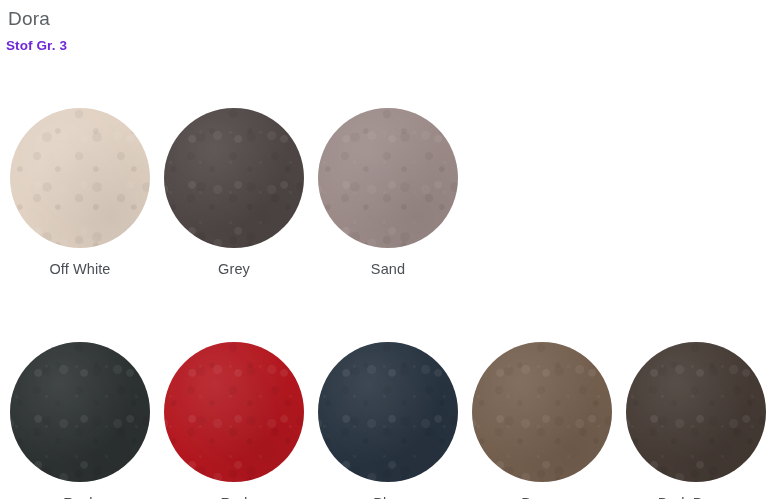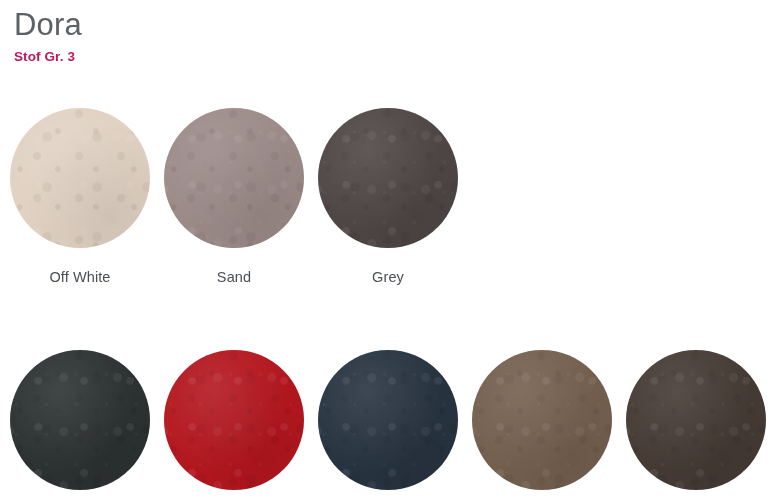--- a/index.html
+++ b/index.html
@@ -23,35 +23,35 @@
   }
 
   
   .header {
     position: absolute;
     left: 6px;
     top: 2px;
     width: 400px;
   }
   .title {
-    font-size: 31px;
+    font-size: 19px;
     font-weight: 400;
     color: #5c6166;
     letter-spacing: 0.2px;
     line-height: 30px;
-    margin: 8px;
+    margin: 2px;
     font-family: "Liberation Sans", sans-serif;
   }
   .subtitle {
     font-size: 13.5px;
     font-weight: bold;
-    color: #be185d;
+    color: #6d28d9;
     letter-spacing: 0.1px;
     line-height: 18px;
-    margin: 3px 0 0 8px;
+    margin: 3px 0 0 0;
   }
 
   
   .grid {
     position: absolute;
     left: 0;
     top: 108px;
     width: 782px;
   }
   .row {
@@ -62,21 +62,20 @@
     box-sizing: border-box;
   }
   .row + .row { margin-top: 64px; }
 
   .cell {
     width: 140px;
     margin-right: 14px;
     display: flex;
     flex-direction: column;
     align-items: center;
-    gap: 8px;
   }
   .cell:last-child { margin-right: 0; }
 
   .swatch {
     position: relative;
     width: 140px;
     height: 140px;
     border-radius: 50%;
     overflow: hidden;
     background-color: #cccccc;
@@ -131,26 +130,26 @@
   </div>
 
   <div class="grid">
 
     <div class="row">
       <div class="cell">
         <div class="swatch" style="background-color: rgb(225, 210, 195);"></div>
         <div class="label">Off White</div>
       </div>
       <div class="cell">
+        <div class="swatch" style="background-color: rgb(79, 71, 69);"></div>
+        <div class="label">Grey</div>
+      </div>
+      <div class="cell">
         <div class="swatch" style="background-color: rgb(156, 139, 137);"></div>
         <div class="label">Sand</div>
-      </div>
-      <div class="cell">
-        <div class="swatch" style="background-color: rgb(79, 71, 69);"></div>
-        <div class="label">Grey</div>
       </div>
     </div>
 
     <div class="row">
       <div class="cell">
         <div class="swatch" style="background-color: rgb(45, 50, 50);"></div>
         <div class="label">Rock</div>
       </div>
       <div class="cell">
         <div class="swatch" style="background-color: rgb(180, 23, 31);"></div>

